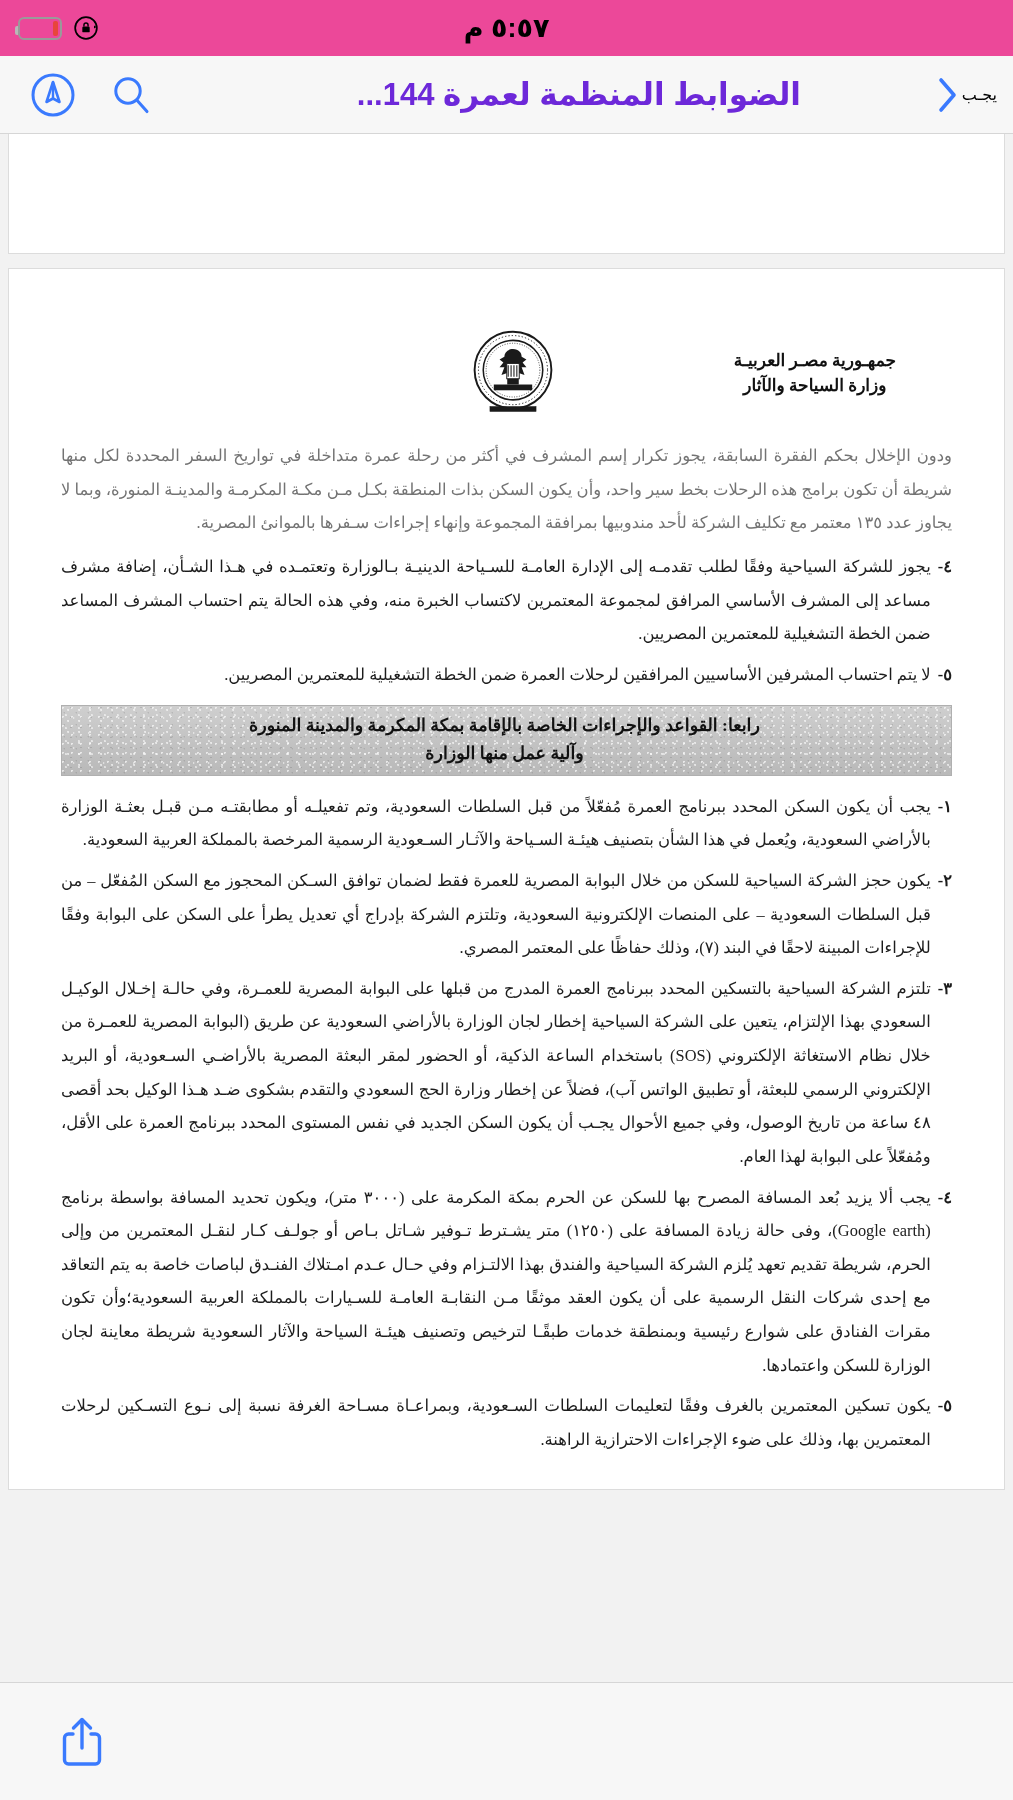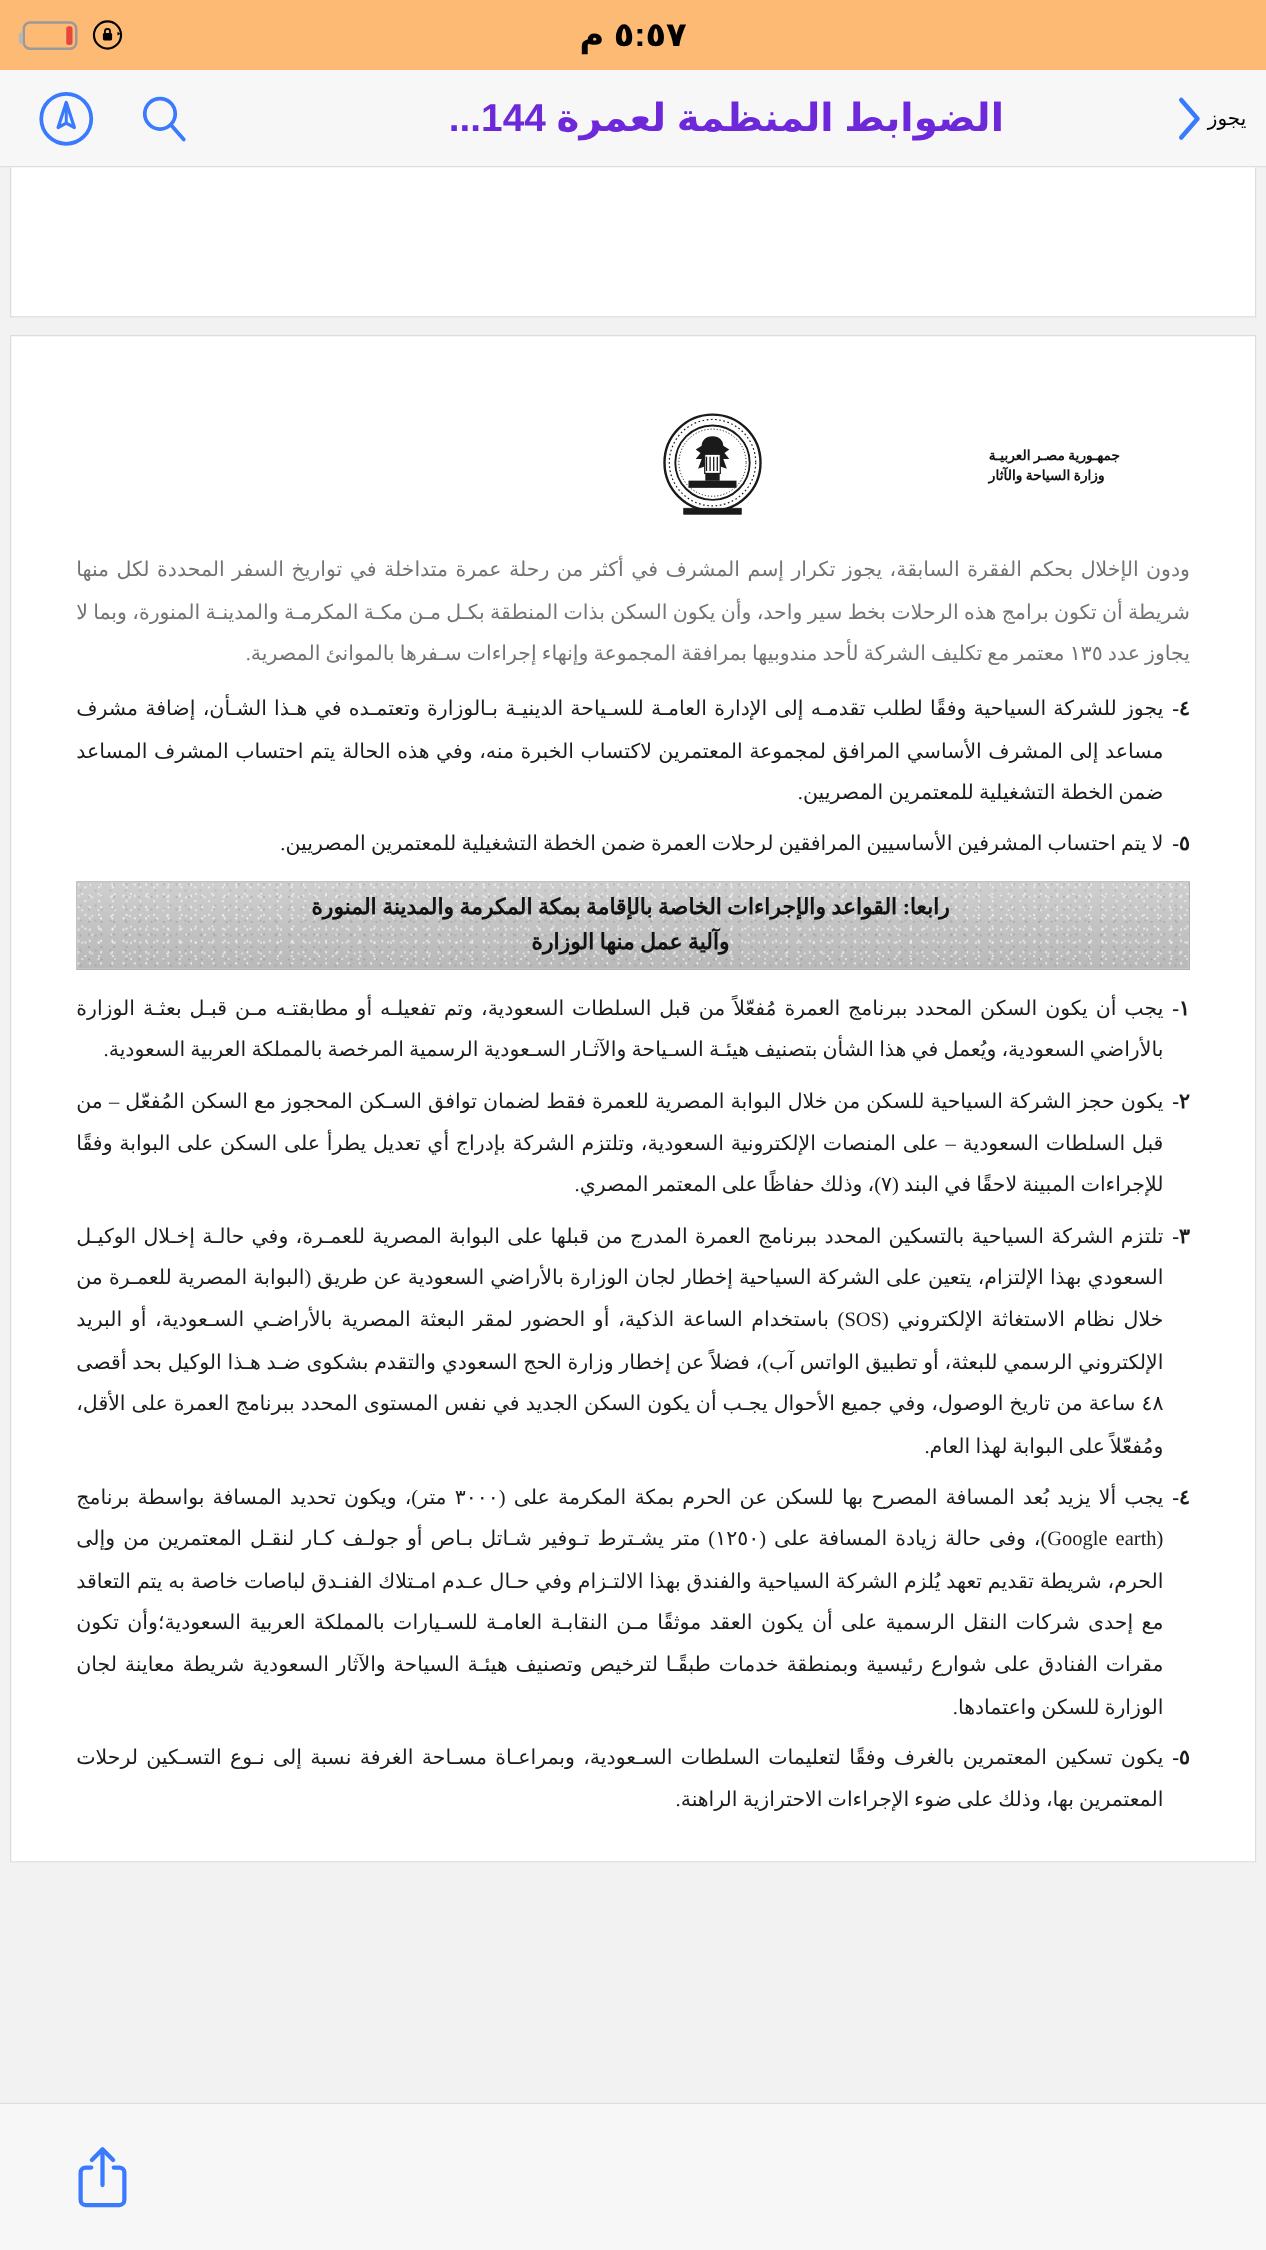--- a/index.html
+++ b/index.html
@@ -18,21 +18,21 @@
     height: 1800px;
     background: #f7f7f7;
     display: flex;
     flex-direction: column;
   }
 
   
   .status-bar {
     height: 56px;
     flex: 0 0 56px;
-    background: #fdba74;
+    background: #ec4899;
     display: flex;
     align-items: center;
     justify-content: space-between;
     padding: 0 4px 0 18px;
     direction: ltr;
   }
   .status-left, .status-right {
     display: flex;
     align-items: center;
     gap: 11px;
@@ -151,23 +151,23 @@
   
   .letterhead {
     display: flex;
     align-items: center;
     justify-content: flex-start;
     gap: 22px;
     padding: 14px 56px 10px 0;
     margin-bottom: 8px;
   }
   .letterhead-text {
-    text-align: left;
+    text-align: center;
     font-weight: 700;
-    font-size: 11px;
+    font-size: 17px;
     line-height: 1.5;
     letter-spacing: 0.3px;
     color: #111;
     order: 1;
   }
   .emblem {
     order: 2;
     margin-right: 150px;
     width: 98px;
     height: 96px;
@@ -273,21 +273,21 @@
 
     <div class="status-center">
       <span>٥:٥٧ م</span>
     </div>
 
   </div>
 
   <div class="nav-bar">
 
     <div class="nav-back">
-      <span>يجوز</span>
+      <span>يجـب</span>
       <svg class="chevron-back" viewBox="0 0 22 38">
         <path d="M5 4 L18 19 L5 34" fill="none" stroke="#3a7afe" stroke-width="3.6" stroke-linecap="round" stroke-linejoin="round"></path>
       </svg>
     </div>
 
     <div class="nav-title">الضوابط المنظمة لعمرة 144...</div>
 
     <div class="nav-actions">
       <svg class="search-icon-svg" viewBox="0 0 42 42">
         <circle cx="18" cy="17" r="12.2" fill="none" stroke="#3a7afe" stroke-width="3"></circle>

